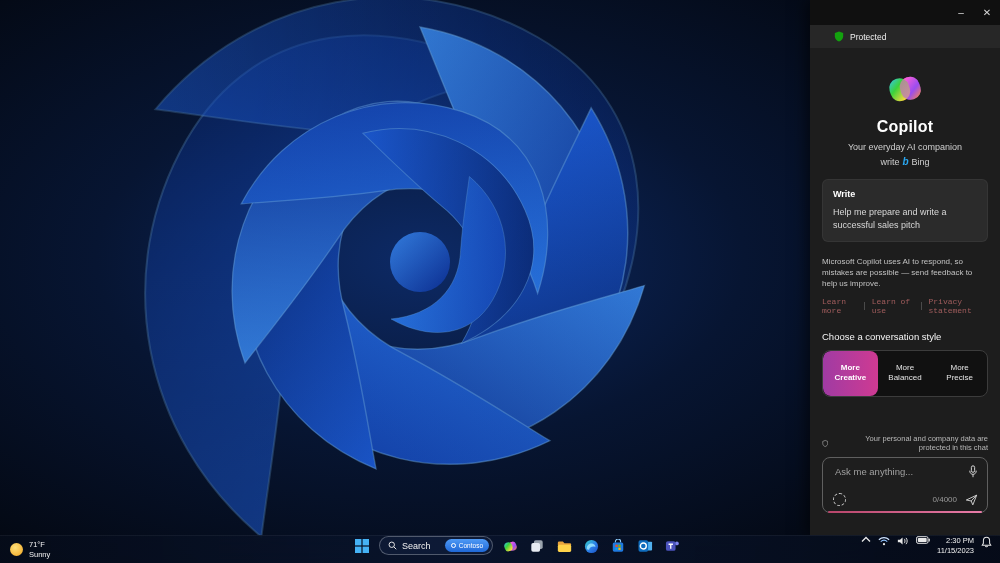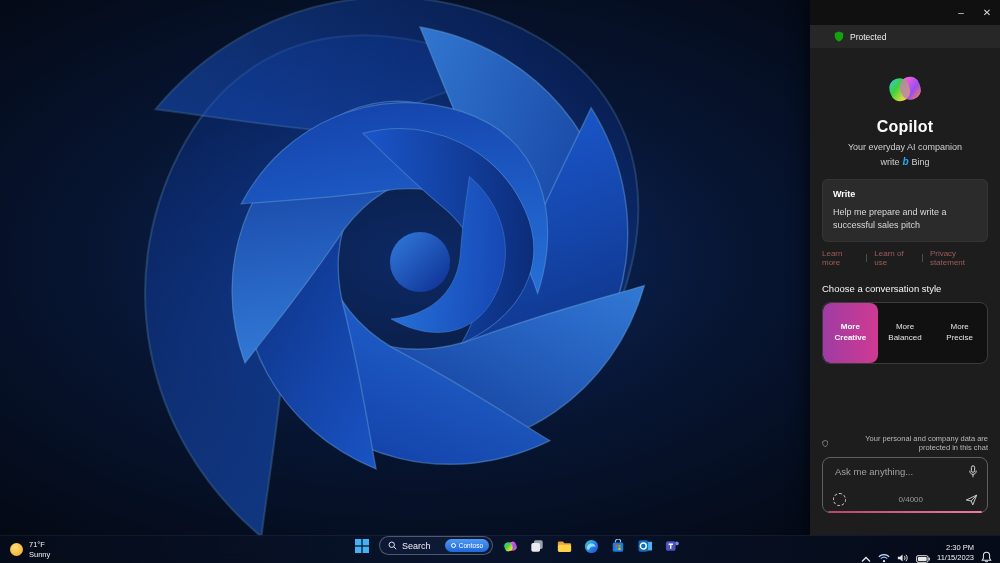--- a/index.html
+++ b/index.html
@@ -19,21 +19,21 @@
                    background:radial-gradient(circle at 40% 35%,#ffe07a,#f5b63a 70%,#d99a24);}
   .tb-weather .wtxt{font-size:7.5px;line-height:1.3;color:#f2f2f2;}
   .tb-center{position:absolute;left:352px;top:0;height:100%;display:flex;gap:7px;}
   .tb-icon{width:20px;height:20px;display:flex;align-items:center;justify-content:center;border-radius:4px;}
   .search-pill{display:flex;align-items:center;gap:5px;width:114px;height:19px;border-radius:10px;
                background:rgba(18,32,64,.55);border:1px solid rgba(255,255,255,.28);padding:0 3px 0 8px;box-sizing:border-box;}
   .search-pill .stxt{font-size:9px;color:#f0f0f0;flex:1;}
   .search-badge{display:flex;align-items:center;gap:3px;height:13px;padding:0 6px;border-radius:7px;
                 background:linear-gradient(180deg,#4f9af5,#1f68d8);font-size:6.5px;color:#fff;}
   .search-badge .dot{width:5px;height:5px;border-radius:50%;border:1px solid #fff;box-sizing:border-box;}
-  .tb-right{position:absolute;right:8px;top:0;height:100%;display:flex;align-items:flex-end;gap:7px;}
+  .tb-right{position:absolute;right:8px;top:0;height:100%;display:flex;align-items:flex-start;gap:7px;}
   .tray-svg{display:block;}
   .clock{font-size:7.5px;line-height:1.35;text-align:right;color:#f2f2f2;white-space:nowrap;}
 
   
   .panel{position:absolute;top:0;right:0;width:190px;bottom:27px;background:#1d1d1d;
          display:flex;flex-direction:column;box-shadow:-4px 0 14px rgba(0,0,0,.55);}
   .panel-titlebar{height:25px;background:#101010;display:flex;justify-content:flex-end;align-items:stretch;flex:none;}
   .win-btn{width:26px;display:flex;align-items:center;justify-content:center;font-size:10px;color:#d8d8d8;cursor:pointer;}
   .protected-bar{height:23px;background:#272727;display:flex;align-items:center;gap:6px;
                  padding-left:24px;flex:none;font-size:8.5px;color:#f0f0f0;}
@@ -42,36 +42,36 @@
   .cp-title{margin-top:10px;text-align:center;font-size:16px;font-weight:700;letter-spacing:.2px;}
   .cp-tag{margin-top:6px;text-align:center;font-size:9px;color:#cfcfcf;}
   .cp-with{margin-top:4px;text-align:center;font-size:9px;color:#cfcfcf;display:flex;align-items:center;justify-content:center;gap:3px;}
   .bing-b{color:#2aa7f0;font-weight:700;font-style:italic;font-size:10px;}
   .card{margin-top:12px;background:#2b2b2b;border:1px solid rgba(255,255,255,.05);border-radius:6px;
         padding:9px 10px;cursor:pointer;}
   .card:first-of-type{margin-top:20px;}
   .card h4{margin:0;font-size:9px;font-weight:700;color:#fff;}
   .card p{margin:7px 0 0;font-size:9px;line-height:1.45;color:#d8d8d8;}
   .disclaimer{margin-top:14px;font-size:8px;line-height:1.4;color:#c2c2c2;}
-  .links-row{margin-top:7px;display:flex;align-items:center;font-size:8px;color:#a05c5c;}
+  .links-row{margin-top:7px;display:flex;align-items:center;font-size:8px;color:#a05c5c;font-family:Liberation Mono, monospace;}
   .links-row a{color:#a05c5c;text-decoration:none;cursor:pointer;}
   .links-row .sep{width:1px;height:8px;background:#4a4a4a;margin:0 7px;}
   .style-heading{margin-top:16px;font-size:9.5px;color:#f5f5f5;}
   .style-group{margin-top:8px;display:flex;background:#111;border:1px solid #3c3c3c;border-radius:8px;overflow:hidden;}
-  .style-btn{flex:1;padding:19px 0;text-align:center;font-size:8px;line-height:1.35;color:#e4e4e4;cursor:pointer;}
+  .style-btn{flex:1;padding:12px 0;text-align:center;font-size:8px;line-height:1.35;color:#e4e4e4;cursor:pointer;}
   .style-btn.selected{background:linear-gradient(90deg,#a03ba3,#cf3a92);border-radius:8px;color:#fff;font-weight:600;}
   .spacer{flex:1;}
   .privacy-note{display:flex;align-items:center;gap:4px;font-size:7.5px;color:#b8b8b8;margin-bottom:5px;text-align:right;}
   .input-box{position:relative;border:1px solid #5f5f5f;border-radius:8px;background:#1e1e1e;
              height:54px;margin-bottom:23px;flex:none;}
   .input-box input{position:absolute;top:7px;left:10px;right:28px;background:transparent;border:none;outline:none;
                    color:#e8e8e8;font-size:9.5px;font-family:inherit;}
   .input-box input::placeholder{color:#a0a0a0;}
   .mic{position:absolute;top:7px;right:9px;cursor:pointer;}
-  .ibx-bottom{position:absolute;left:10px;right:9px;bottom:6px;display:flex;align-items:center;gap:34px;}
+  .ibx-bottom{position:absolute;left:10px;right:9px;bottom:6px;display:flex;align-items:center;}
   .shot-icon{width:11px;height:11px;border:1px dashed #cfcfcf;border-radius:50%;cursor:pointer;}
   .counter{margin-left:auto;font-size:8px;color:#9a9a9a;margin-right:8px;}
   .send{cursor:pointer;}
   .underline{position:absolute;left:5px;right:5px;bottom:-1px;height:2px;border-radius:2px;
              background:linear-gradient(90deg,#b8456a,#e87ca8);}
 </style>
 </head>
 <body>
 
 <div class="screen">
@@ -158,20 +158,21 @@
         <span>write</span>
         <span class="bing-b">b</span>
         <span>Bing</span>
       </div>
 
       <div class="card">
         <h4>Write</h4>
         <p>Help me prepare and write a successful sales pitch</p>
       </div>
 
+      <div class="disclaimer">Microsoft Copilot uses AI to respond, so mistakes are possible — send feedback to help us improve.</div>
 
       <div class="links-row">
         <a>Learn more</a>
         <span class="sep"></span>
         <a>Learn of use</a>
         <span class="sep"></span>
         <a>Privacy statement</a>
       </div>
 
       <div class="style-heading">Choose a conversation style</div>

